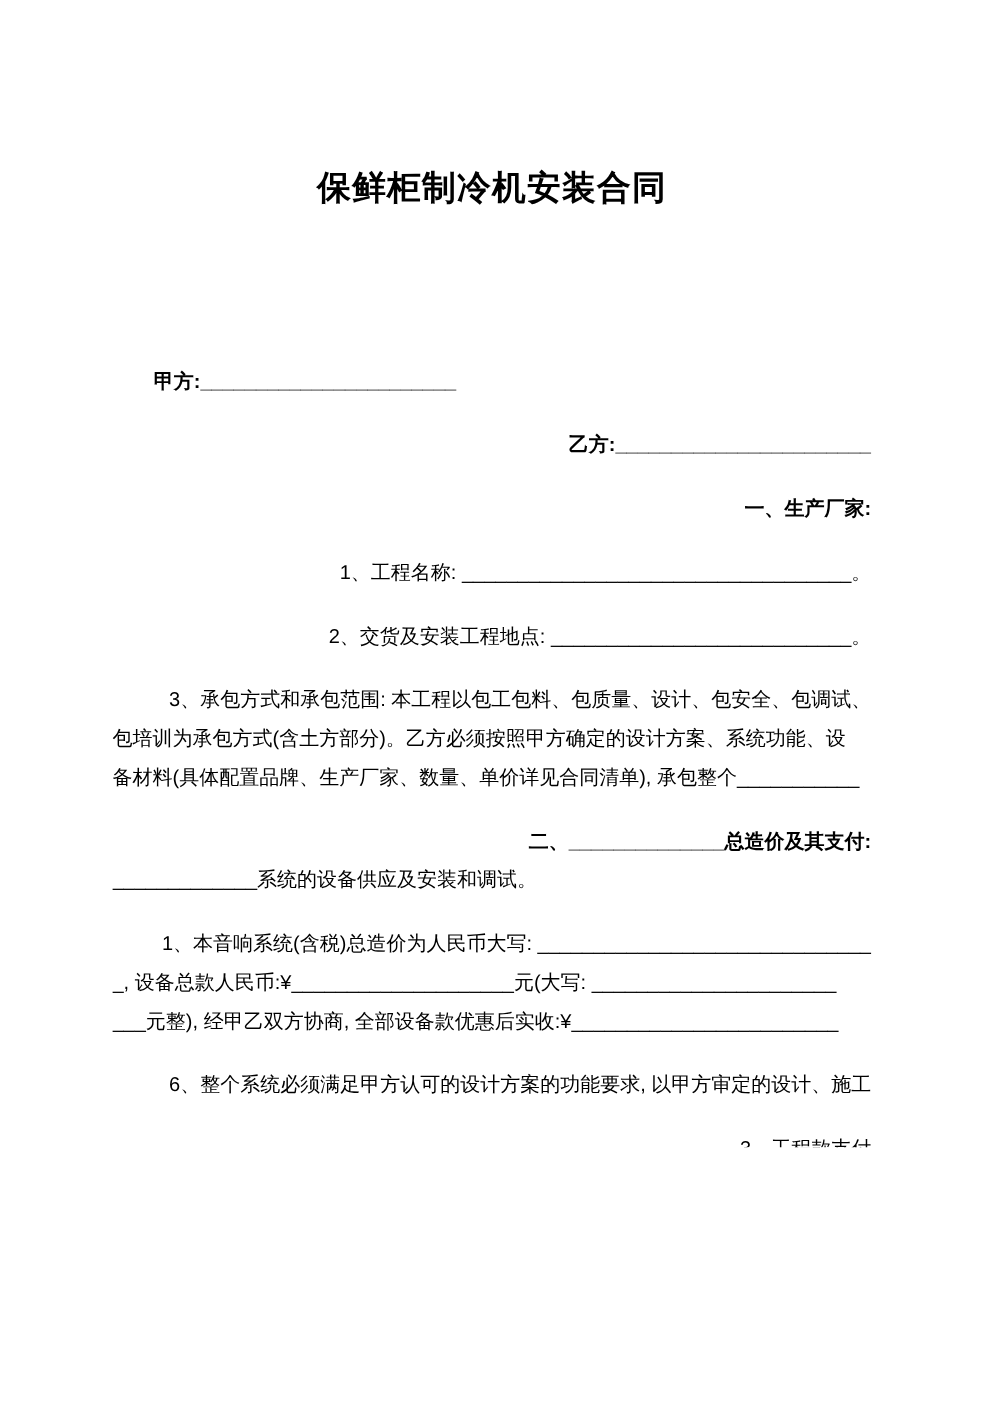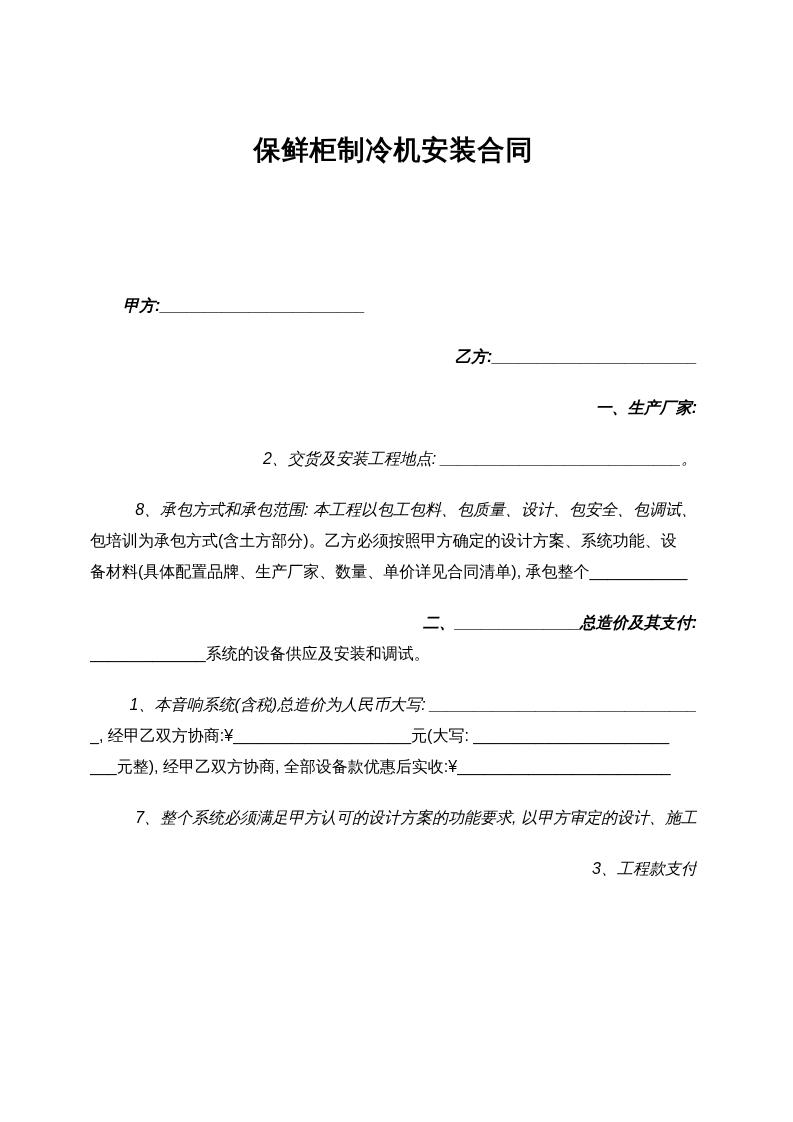--- a/index.html
+++ b/index.html
@@ -31,21 +31,21 @@
     white-space: pre;
   }
   .ln {
     margin: 0;
     font-size: 16px;
     line-height: 31px;
     white-space: pre;
     overflow: hidden;
   }
   .b   { font-weight: bold; }
-  .ind { text-indent: 33px; font-style: italic; }
+  .ind { text-indent: 33px; }
   .sp  { margin-top: 20px; text-align: right; }
   .first { margin-top: 120px; }
   .pageno {
     position: absolute;
     top: 1044px;
     left: 0;
     right: 0;
     text-align: center;
     font-size: 15px;
     line-height: 20px;
@@ -57,33 +57,34 @@
 <div class="page">
   <div class="content">
 
     <h1 class="title">保鲜柜制冷机安装合同</h1>
 
     <p class="ln b ind first">甲方:_______________________</p>
     <p class="ln b ind sp">乙方:_______________________</p>
 
     <p class="ln b ind sp">一、生产厂家:</p>
 
+    <p class="ln ind sp">1、工程名称: ___________________________________。</p>
     <p class="ln ind sp">2、交货及安装工程地点: ___________________________。</p>
 
-    <p class="ln ind sp">8、承包方式和承包范围: 本工程以包工包料、包质量、设计、包安全、包调试、</p>
+    <p class="ln ind sp">3、承包方式和承包范围: 本工程以包工包料、包质量、设计、包安全、包调试、</p>
     <p class="ln">包培训为承包方式(含土方部分)。乙方必须按照甲方确定的设计方案、系统功能、设</p>
     <p class="ln">备材料(具体配置品牌、生产厂家、数量、单价详见合同清单), 承包整个___________</p>
     <p class="ln b ind sp">二、______________总造价及其支付:</p>
 
     <p class="ln">_____________系统的设备供应及安装和调试。</p>
 
     <p class="ln ind sp">1、本音响系统(含税)总造价为人民币大写: ______________________________</p>
-    <p class="ln">_, 经甲乙双方协商:¥____________________元(大写: ______________________</p>
+    <p class="ln">_, 设备总款人民币:¥____________________元(大写: ______________________</p>
     <p class="ln">___元整), 经甲乙双方协商, 全部设备款优惠后实收:¥________________________</p>
 
-    <p class="ln ind sp">7、整个系统必须满足甲方认可的设计方案的功能要求, 以甲方审定的设计、施工</p>
+    <p class="ln ind sp">6、整个系统必须满足甲方认可的设计方案的功能要求, 以甲方审定的设计、施工</p>
 
     <p class="ln ind sp">3、工程款支付</p>
 
   </div>
 
   <div class="pageno">1</div>
 </div>
 
 </body></html>

